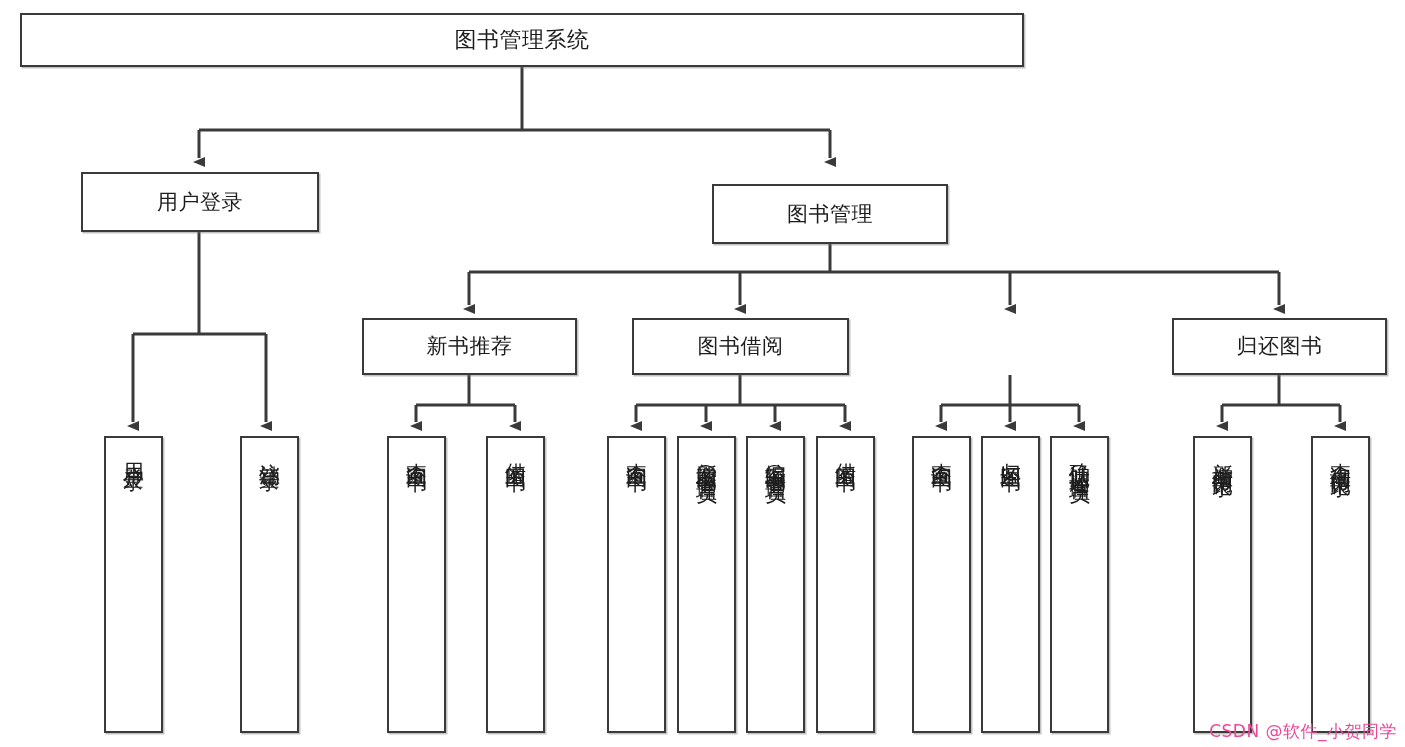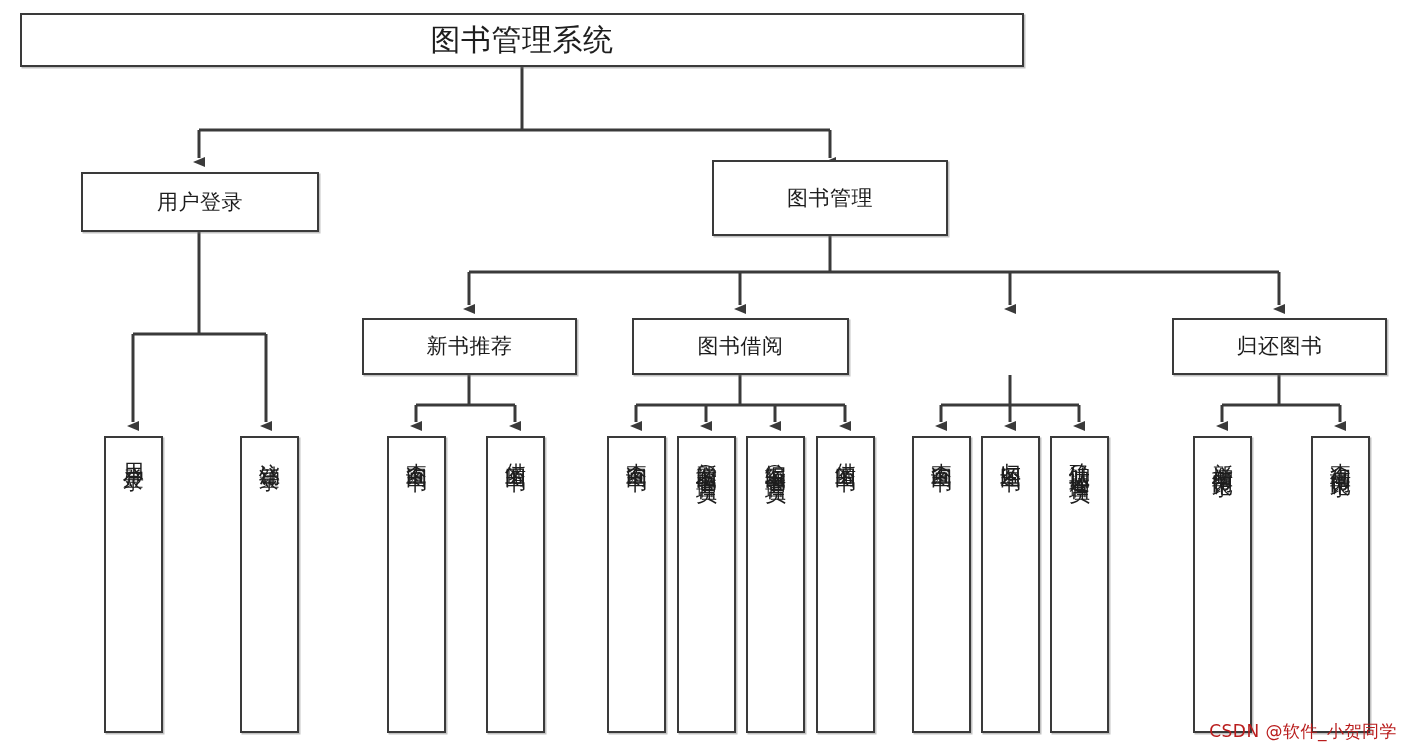--- a/index.html
+++ b/index.html
@@ -42,21 +42,21 @@
     display: block;
     text-align: center;
     line-height: 1.28;
     letter-spacing: 0.5px;
   }
   
   .node.horiz .label {
     font-size: 21px;
     white-space: nowrap;
   }
-  #node-root .label { font-size: 30px; }
+  #node-root .label { font-size: 22px; }
 
   
   .node.vert {
     align-items: flex-start;
     justify-content: center;
     padding-top: 8px;
   }
   .node.vert .label {
     writing-mode: vertical-rl;
     text-orientation: upright;
@@ -64,21 +64,21 @@
     line-height: 1.05;
     letter-spacing: 3px;
     white-space: nowrap;
     transform: none;
   }
   #watermark {
     position: absolute;
     right: 8px;
     bottom: 4px;
     font-size: 17px;
-    color: #b91c1c;
+    color: #ec4899;
     letter-spacing: 0.5px;
     z-index: 5;
     white-space: nowrap;
     font-family: "DejaVu Sans", "Liberation Sans", sans-serif;
   }
 </style>
 </head>
 <body>
 
 <div id="diagram-root">
@@ -134,21 +134,21 @@
   </svg>
 
   <div class="node horiz" id="node-root" style="left:20px; top:13px; width:1004px; height:54px;">
     <span class="label">图书管理系统</span>
   </div>
 
   <div class="node horiz" style="left:81px; top:172px; width:238px; height:60px;">
     <span class="label">用户登录</span>
   </div>
 
-  <div class="node horiz" style="left:712px; top:160px; width:236px; height:76px;">
+  <div class="node horiz" style="left:712px; top:184px; width:236px; height:60px;">
     <span class="label">图书管理</span>
   </div>
 
   <div class="node horiz" style="left:362px; top:318px; width:215px; height:57px;">
     <span class="label">新书推荐</span>
   </div>
 
   <div class="node horiz" style="left:632px; top:318px; width:217px; height:57px;">
     <span class="label">图书借阅</span>
   </div>

